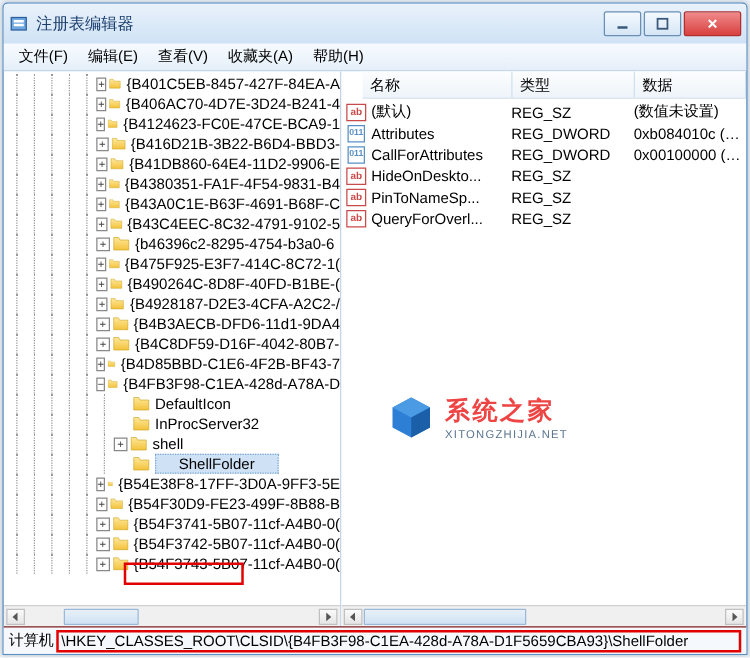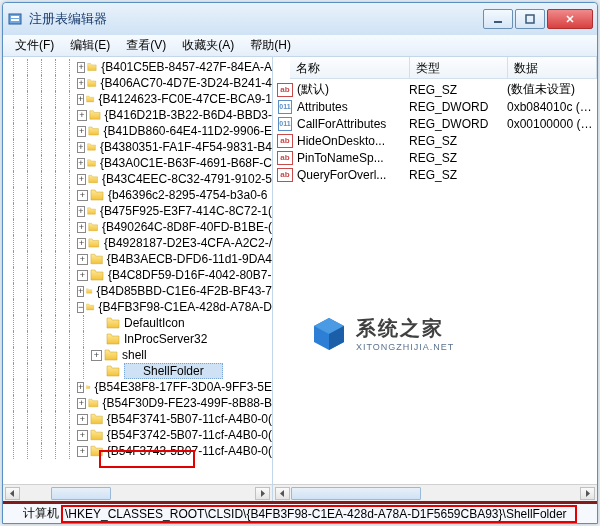--- a/index.html
+++ b/index.html
@@ -40,23 +40,23 @@
 .list-body { flex: 1; padding: 2px 0; overflow: hidden; position: relative; }
 .list-row { display: flex; align-items: center; height: 17px; padding-left: 4px; }
 .val-icon { width: 16px; height: 16px; margin-right: 4px; display: flex; align-items: center; justify-content: center; }
 .val-ab { width: 30px; height: 14px; background: #fff; border: 1px solid #c94a4a; font-size: 8px; color: #c94a4a; font-weight: bold; display: flex; align-items: center; justify-content: center; }
 .val-bin { width: 14px; height: 14px; background: #fff; border: 1px solid #5a8fc4; font-size: 7px; color: #5a8fc4; font-weight: bold; display: flex; align-items: center; justify-content: center; }
 .cell { overflow: hidden; text-overflow: ellipsis; white-space: nowrap; }
 .cell.name { width: 112px; } .cell.type { width: 98px; } .cell.data { flex: 1; }
 .watermark { position: absolute; left: 305px; top: 255px; display: flex; align-items: center; gap: 6px; pointer-events: none; }
 .wm-logo { width: 42px; height: 42px; }
 .wm-text { display: flex; flex-direction: column; }
-.wm-cn { font-size: 20px; font-weight: bold; color: #404040; letter-spacing: 2px; }
+.wm-cn { font-size: 20px; font-weight: bold; color: #ef4444; letter-spacing: 2px; }
 .wm-en { font-size: 9px; color: #5a7490; letter-spacing: 1px; }
-.statusbar { height: 22px; border-top: 3px solid #7f1d1d; background: #f5f9fd; display: flex; align-items: center; padding: 0 20px; position: relative; }
+.statusbar { height: 22px; border-top: 1px solid #7f1d1d; background: #f5f9fd; display: flex; align-items: center; padding: 0 4px; position: relative; }
 .status-label { margin-right: 2px; }
 .status-path-box { flex: 1; border: 2px solid #e20000; height: 18px; display: flex; align-items: center; padding: 0 2px; overflow: hidden; }
 svg.tri { width: 7px; height: 7px; }
 </style>
 </head>
 <body>
 <svg width="0" height="0" style="position:absolute">
     <defs>
       <linearGradient id="fgrad" x1="0" y1="0" x2="0" y2="1">
         <stop offset="0" stop-color="#ffe89a"></stop>

